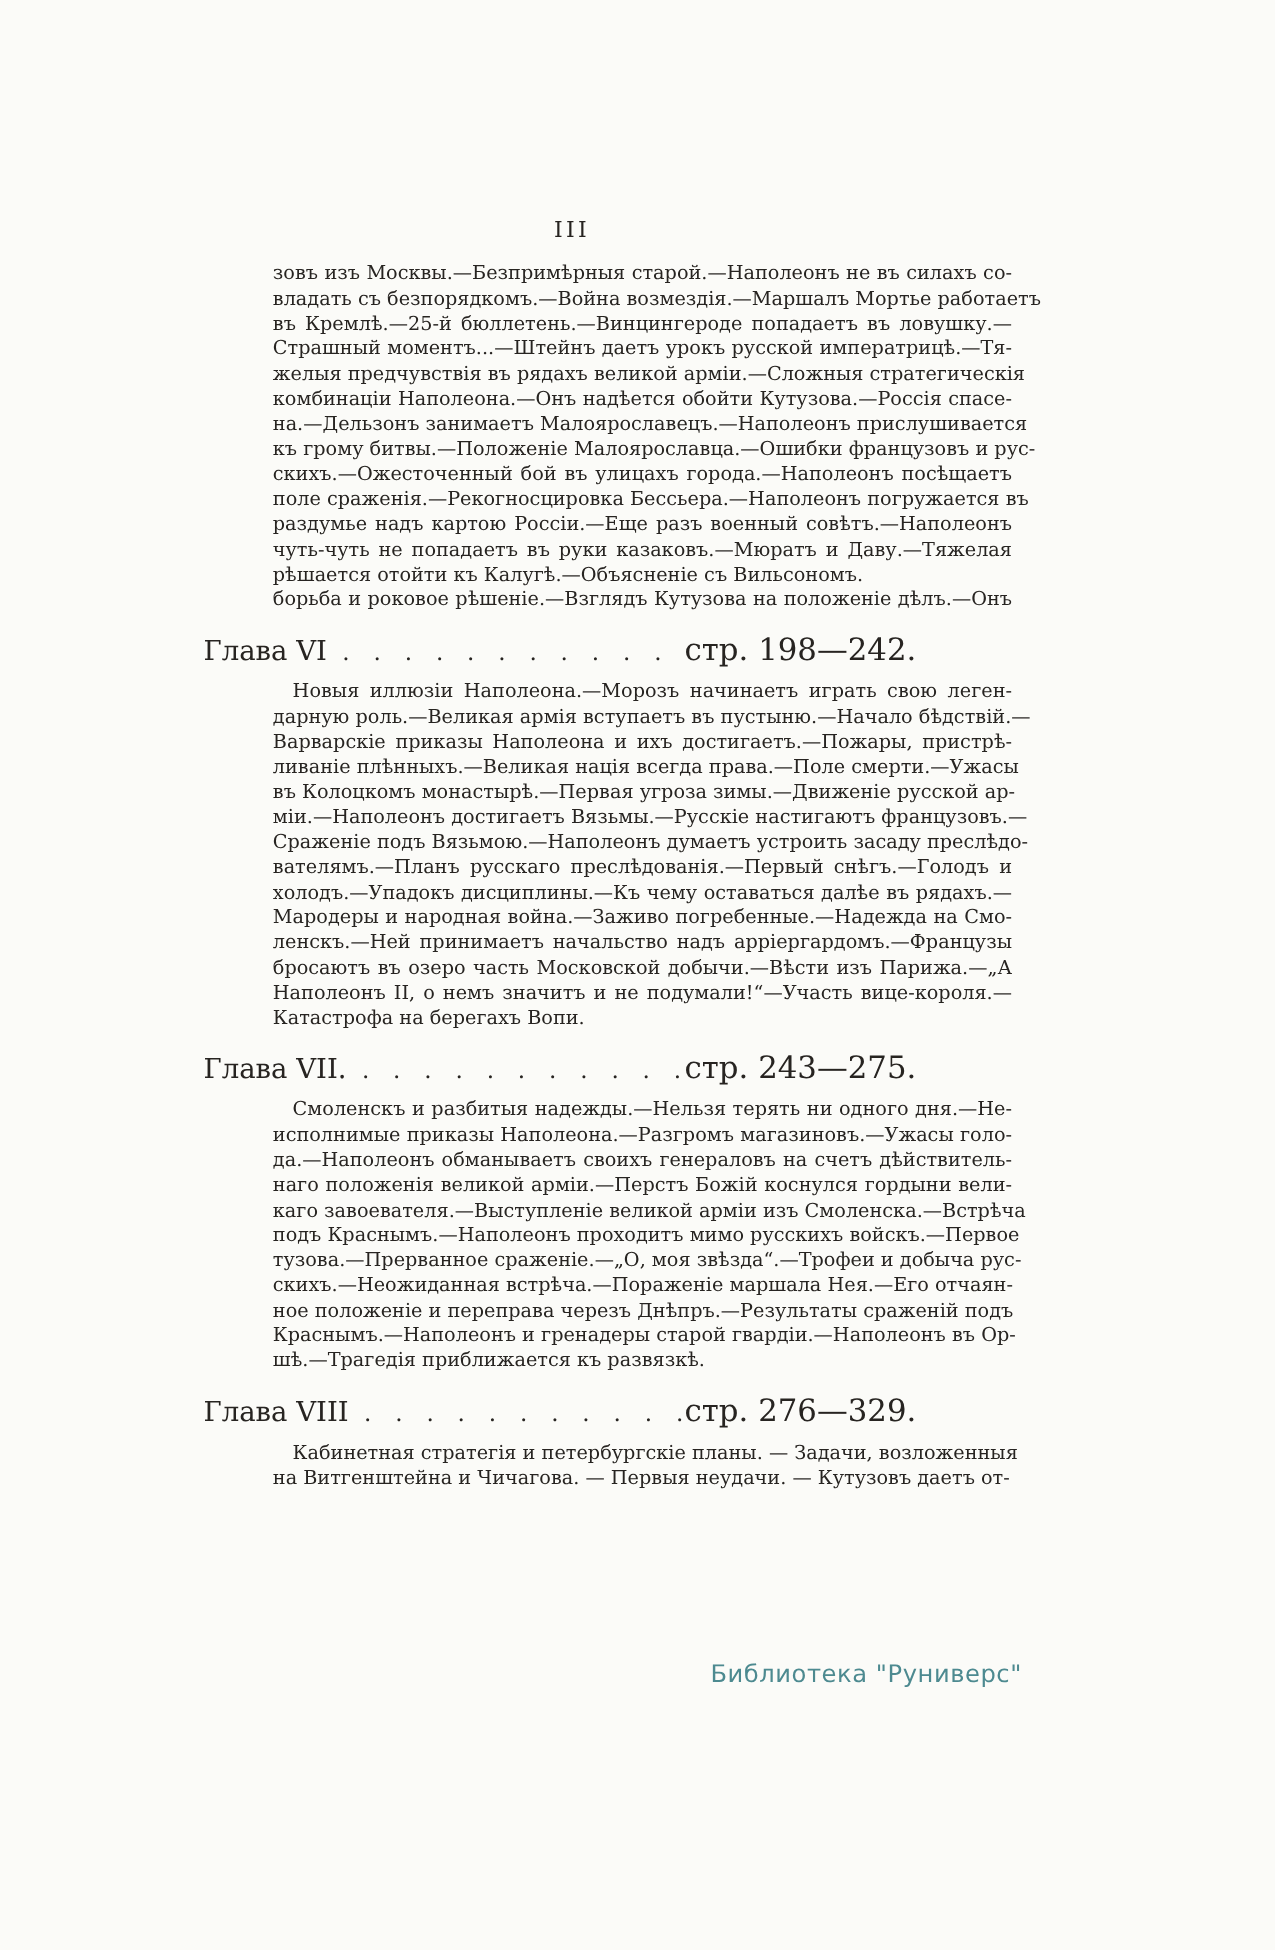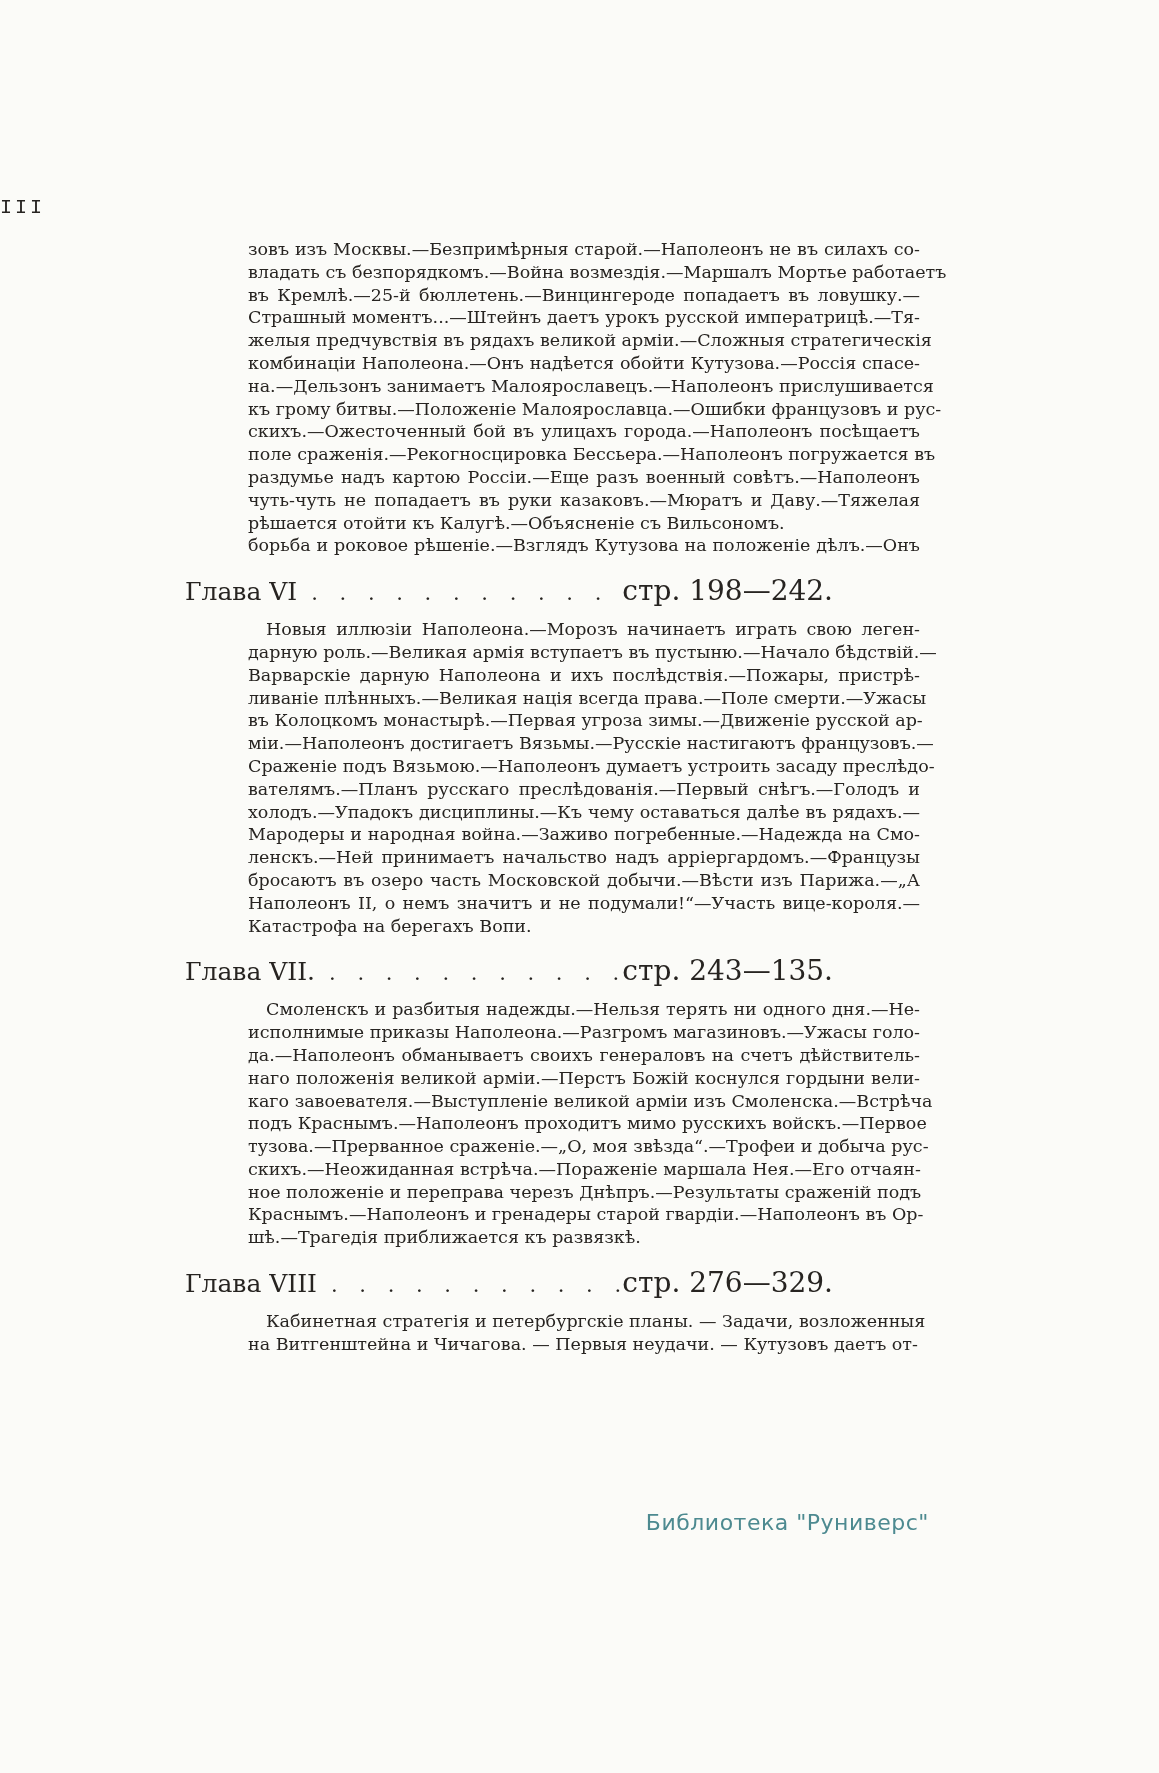--- a/index.html
+++ b/index.html
@@ -15,23 +15,23 @@
     background: #fbfbf8;
     color: #272421;
     font-family: "DejaVu Serif", "Liberation Serif", serif;
     overflow: hidden;
   }
   .page-number {
     position: absolute;
     top: 196px;
     left: 0;
     width: 1040px;
+    text-align: center;
     font-size: 20px;
     letter-spacing: 3px;
-    font-family: Liberation Mono, monospace;
   }
   .toc {
     position: absolute;
     top: 238px;
     left: 185px;
     width: 735px;
   }
   .paragraph {
     margin-left: 63px;
     width: 672px;
@@ -107,37 +107,37 @@
         <div class="line">борьба и роковое рѣшеніе.—Взглядъ Кутузова на положеніе дѣлъ.—Онъ</div>
       </div>
       <div class="chapter-heading">
         <span class="chapter-label">Глава VI</span>
         <span class="leader-dots">. . . . . . . . . . . .</span>
         <span class="chapter-pages">стр. 198—242.</span>
       </div>
       <div class="paragraph">
         <div class="line first">Новыя иллюзіи Наполеона.—Морозъ начинаетъ играть свою леген-</div>
         <div class="line">дарную роль.—Великая армія вступаетъ въ пустыню.—Начало бѣдствій.—</div>
-        <div class="line">Варварскіе дарную Наполеона и ихъ послѣдствія.—Пожары, пристрѣ-</div>
+        <div class="line">Варварскіе приказы Наполеона и ихъ достигаетъ.—Пожары, пристрѣ-</div>
         <div class="line">ливаніе плѣнныхъ.—Великая нація всегда права.—Поле смерти.—Ужасы</div>
         <div class="line">въ Колоцкомъ монастырѣ.—Первая угроза зимы.—Движеніе русской ар-</div>
         <div class="line">міи.—Наполеонъ достигаетъ Вязьмы.—Русскіе настигаютъ французовъ.—</div>
         <div class="line">Сраженіе подъ Вязьмою.—Наполеонъ думаетъ устроить засаду преслѣдо-</div>
         <div class="line">вателямъ.—Планъ русскаго преслѣдованія.—Первый снѣгъ.—Голодъ и</div>
         <div class="line">холодъ.—Упадокъ дисциплины.—Къ чему оставаться далѣе въ рядахъ.—</div>
         <div class="line">Мародеры и народная война.—Заживо погребенные.—Надежда на Смо-</div>
         <div class="line">ленскъ.—Ней принимаетъ начальство надъ арріергардомъ.—Французы</div>
         <div class="line">бросаютъ въ озеро часть Московской добычи.—Вѣсти изъ Парижа.—„А</div>
         <div class="line">Наполеонъ II, о немъ значитъ и не подумали!“—Участь вице-короля.—</div>
         <div class="line last">Катастрофа на берегахъ Вопи.</div>
       </div>
       <div class="chapter-heading">
         <span class="chapter-label">Глава VII.</span>
         <span class="leader-dots">. . . . . . . . . . . .</span>
-        <span class="chapter-pages">стр. 243—135.</span>
+        <span class="chapter-pages">стр. 243—275.</span>
       </div>
       <div class="paragraph">
         <div class="line first">Смоленскъ и разбитыя надежды.—Нельзя терять ни одного дня.—Не-</div>
         <div class="line">исполнимые приказы Наполеона.—Разгромъ магазиновъ.—Ужасы голо-</div>
         <div class="line">да.—Наполеонъ обманываетъ своихъ генераловъ на счетъ дѣйствитель-</div>
         <div class="line">наго положенія великой арміи.—Перстъ Божій коснулся гордыни вели-</div>
         <div class="line">каго завоевателя.—Выступленіе великой арміи изъ Смоленска.—Встрѣча</div>
         <div class="line">подъ Краснымъ.—Наполеонъ проходитъ мимо русскихъ войскъ.—Первое</div>
         <div class="line">тузова.—Прерванное сраженіе.—„О, моя звѣзда“.—Трофеи и добыча рус-</div>
         <div class="line">скихъ.—Неожиданная встрѣча.—Пораженіе маршала Нея.—Его отчаян-</div>

